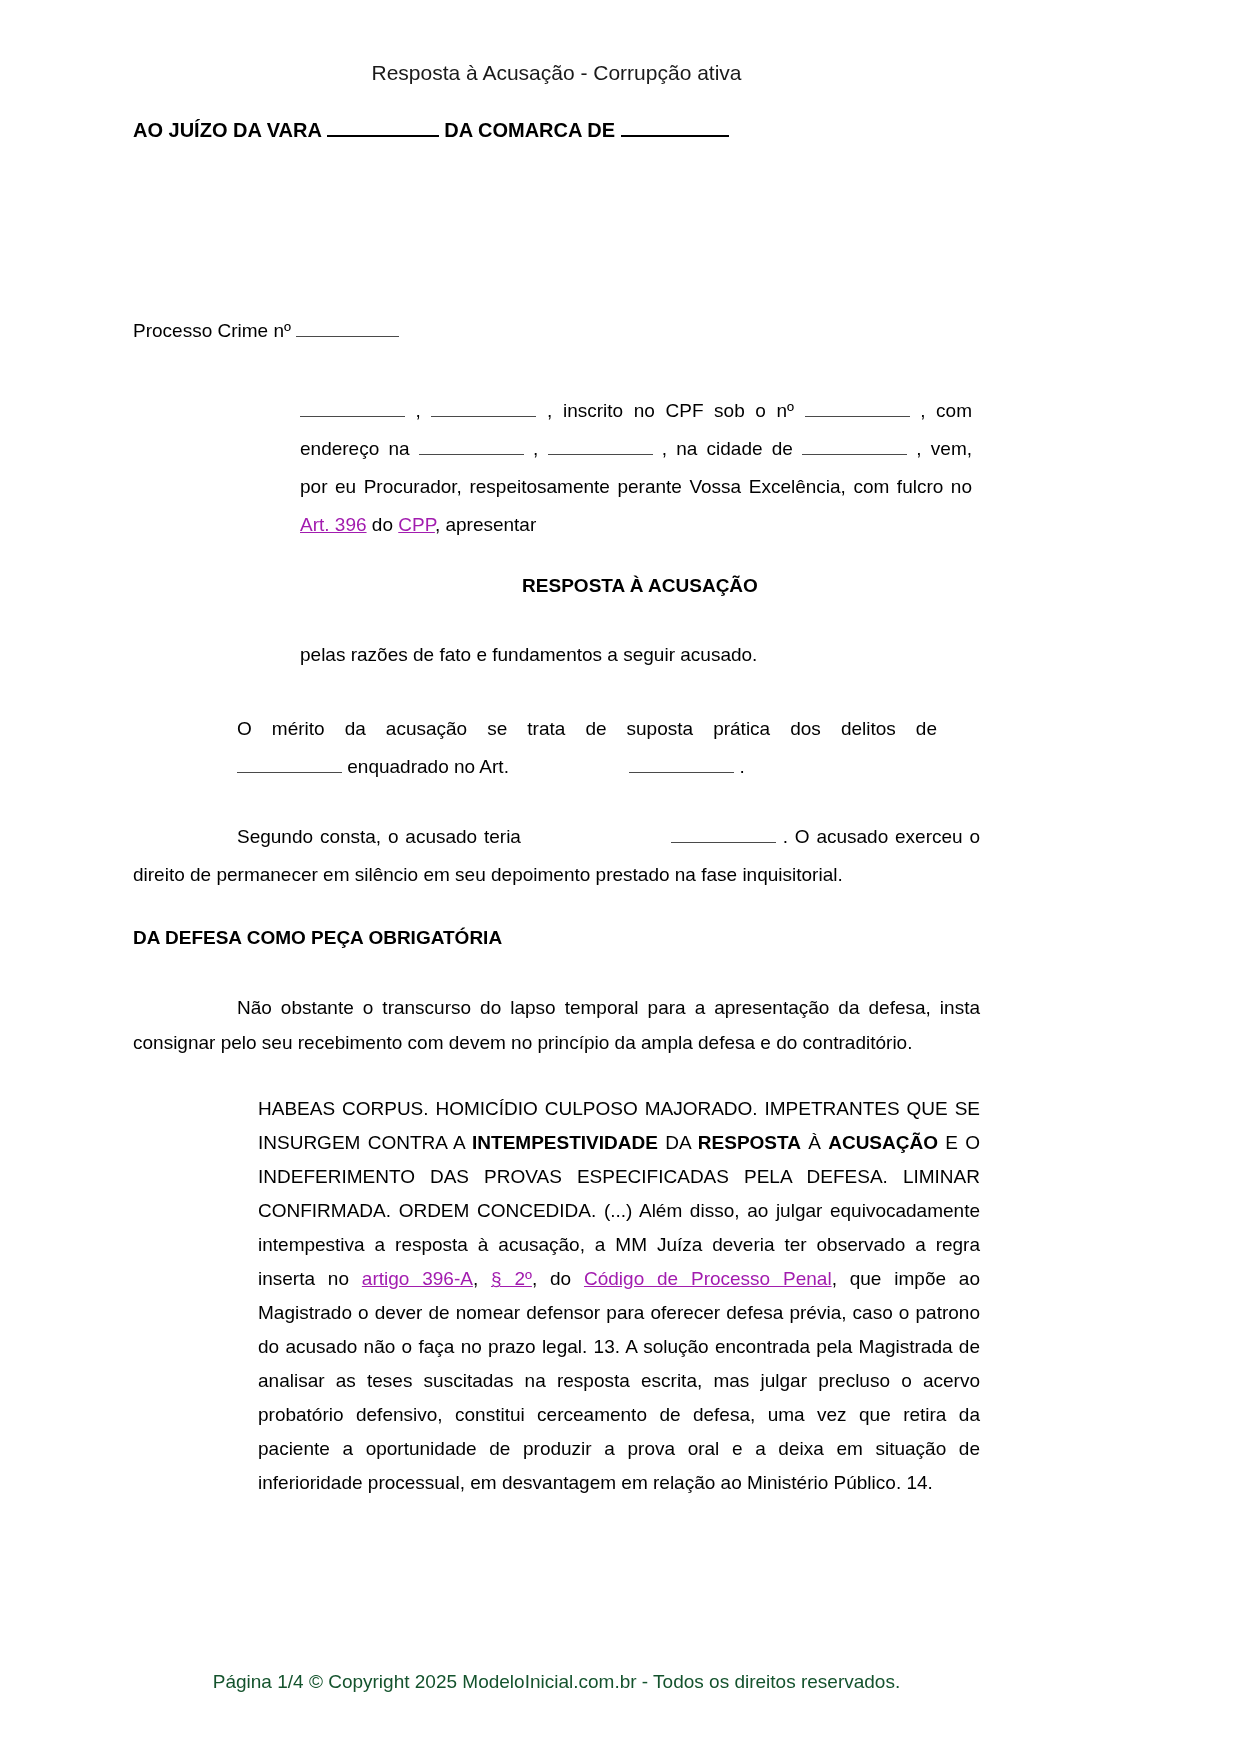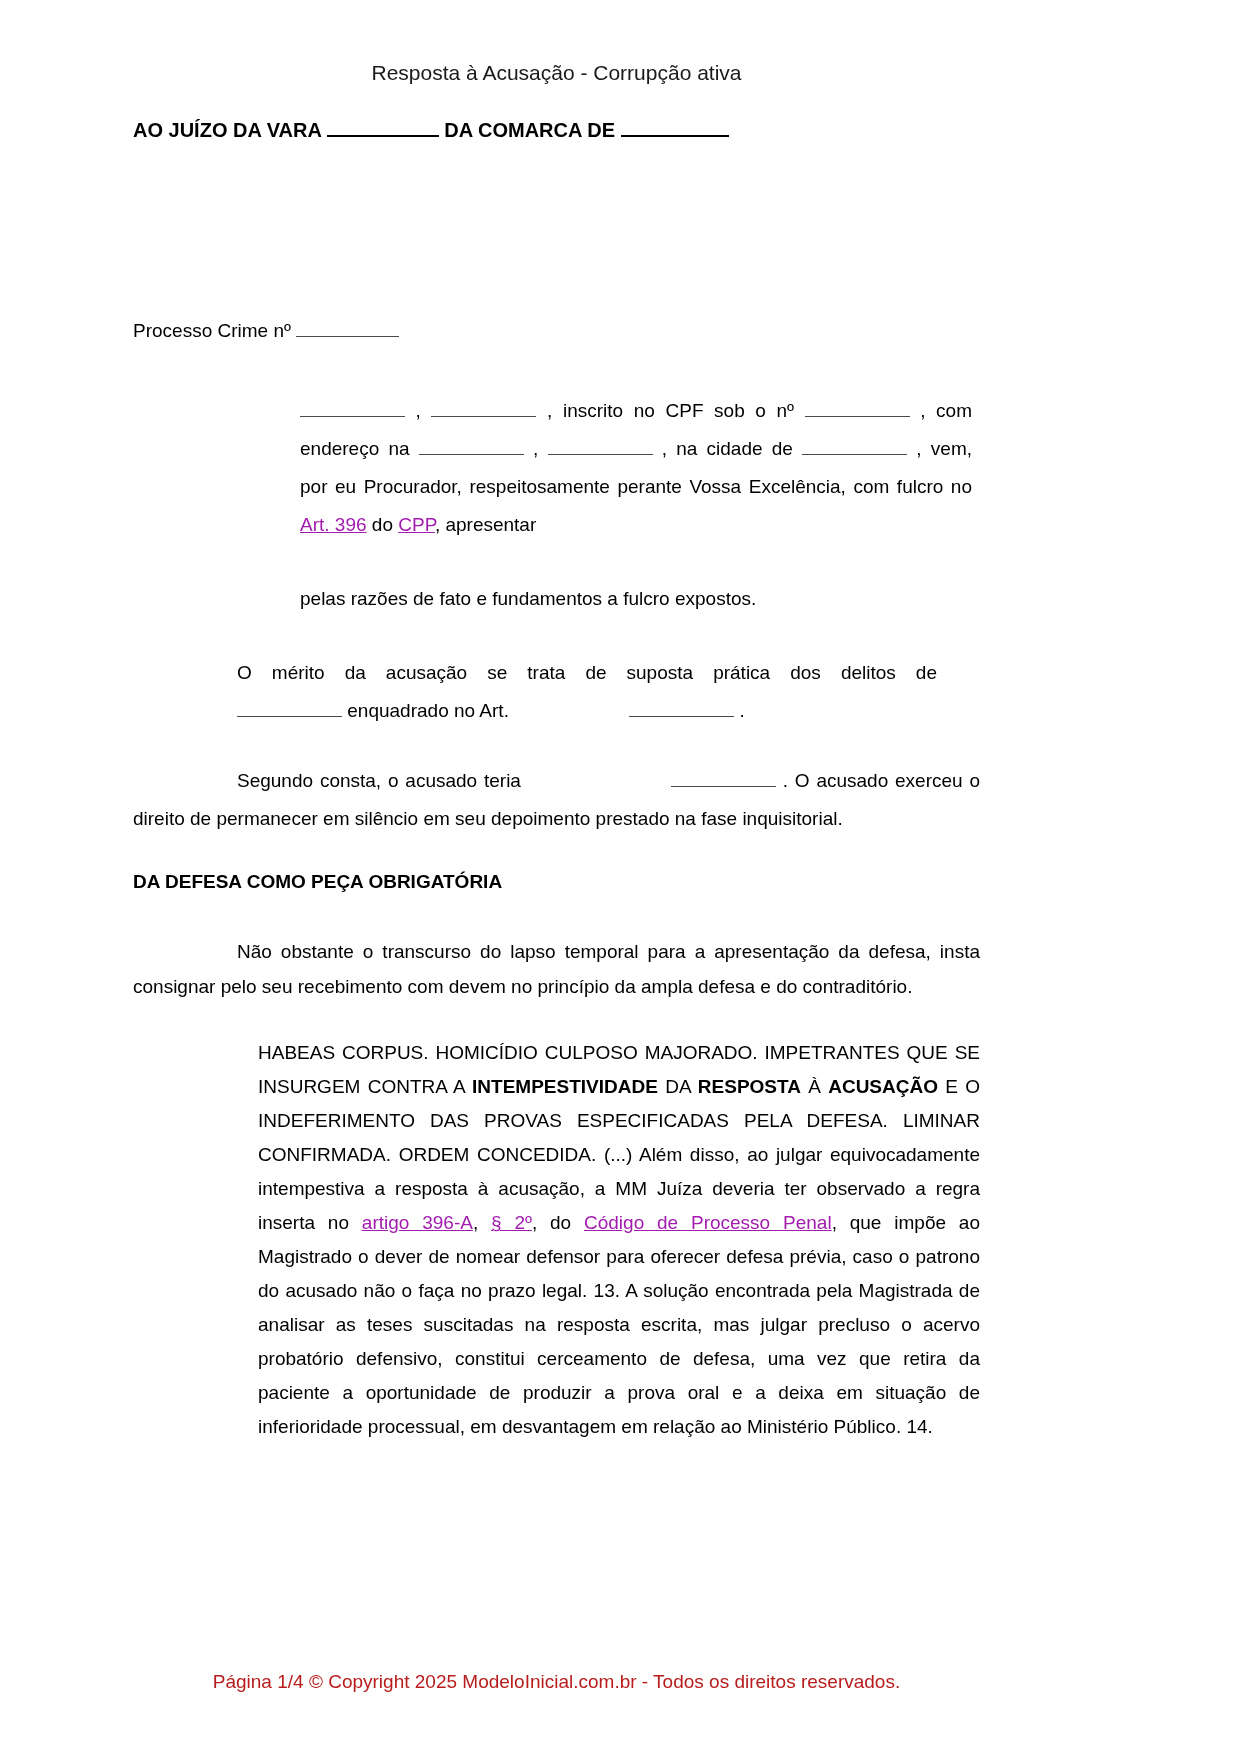--- a/index.html
+++ b/index.html
@@ -52,43 +52,44 @@
   .quote b { font-weight: 700; }
   a.doclink { color: #a21caf; text-decoration: underline; cursor: pointer; }
   .blank {
     display: inline-block; height: 13px;
     border-bottom: 1px solid #4a4a4a;
   }
   .blank.b { border-bottom: 2px solid #000000; height: 14px; }
   .gap { display: inline-block; height: 1px; }
   .footer {
     position: absolute; top: 1668px; left: 133px; width: 847px;
-    text-align: center; font-size: 19px; line-height: 28px; color: #b91c1c;
+    text-align: center; font-size: 19px; line-height: 28px; color: #14532d;
   }
 </style>
 </head>
 <body>
 
 <div class="page">
 
   <h1 class="title">Resposta à Acusação - Corrupção ativa</h1>
 
   <div class="addressee">AO JUÍZO DA VARA <span class="blank b" style="width: 112px;"></span> DA COMARCA DE  <span class="blank b" style="width: 108px;"></span></div>
 
   <div class="processo">Processo Crime nº  <span class="blank" style="width: 103px;"></span></div>
 
   <div class="qualif">
     <div class="ln jline"><span class="blank" style="width: 105px;"></span> , <span class="blank" style="width: 105px;"></span> , inscrito no CPF sob o nº <span class="blank" style="width: 105px;"></span> , com</div>
     <div class="ln jline">endereço na <span class="blank" style="width: 105px;"></span> , <span class="blank" style="width: 105px;"></span> , na cidade de <span class="blank" style="width: 105px;"></span> , vem,</div>
     <div class="ln jline">por eu Procurador, respeitosamente perante Vossa Excelência, com fulcro no</div>
     <div class="ln lline"><a href="#" class="doclink">Art. 396</a> do <a href="#" class="doclink">CPP</a>, apresentar</div>
   </div>
 
+  <div class="resp-heading">RESPOSTA À ACUSAÇÃO</div>
 
-  <div class="reasons">pelas razões de fato e fundamentos a fulcro expostos.</div>
+  <div class="reasons">pelas razões de fato e fundamentos a seguir acusado.</div>
 
 
   <div class="merito">
     <div class="ln jline">O mérito da acusação se trata de suposta prática dos delitos de</div>
     <div class="ln lline"><span class="blank" style="width: 105px;"></span> enquadrado no Art. <span class="gap" style="width: 115px;"></span><span class="blank" style="width: 105px;"></span> .</div>
   </div>
 
   <div class="segundo">
     <div class="ln1 jline">Segundo consta, o acusado teria<span class="gap" style="width: 150px;"></span><span class="blank" style="width: 105px;"></span> . O acusado exerceu o</div>
     <div class="ln2 lline">direito de permanecer em silêncio em seu depoimento prestado na fase inquisitorial.</div>

